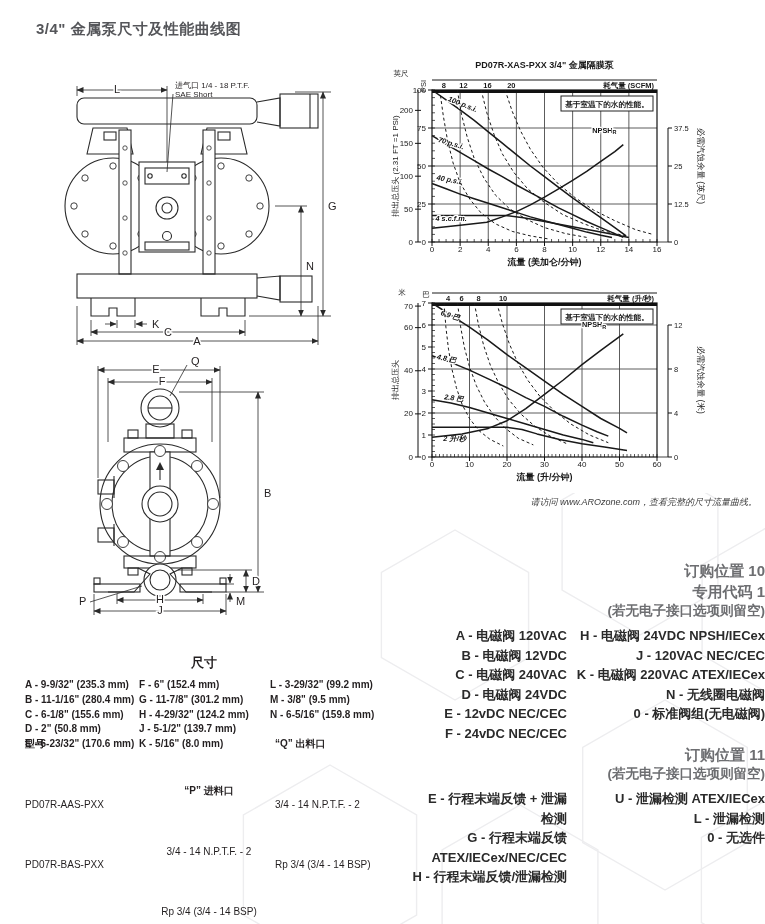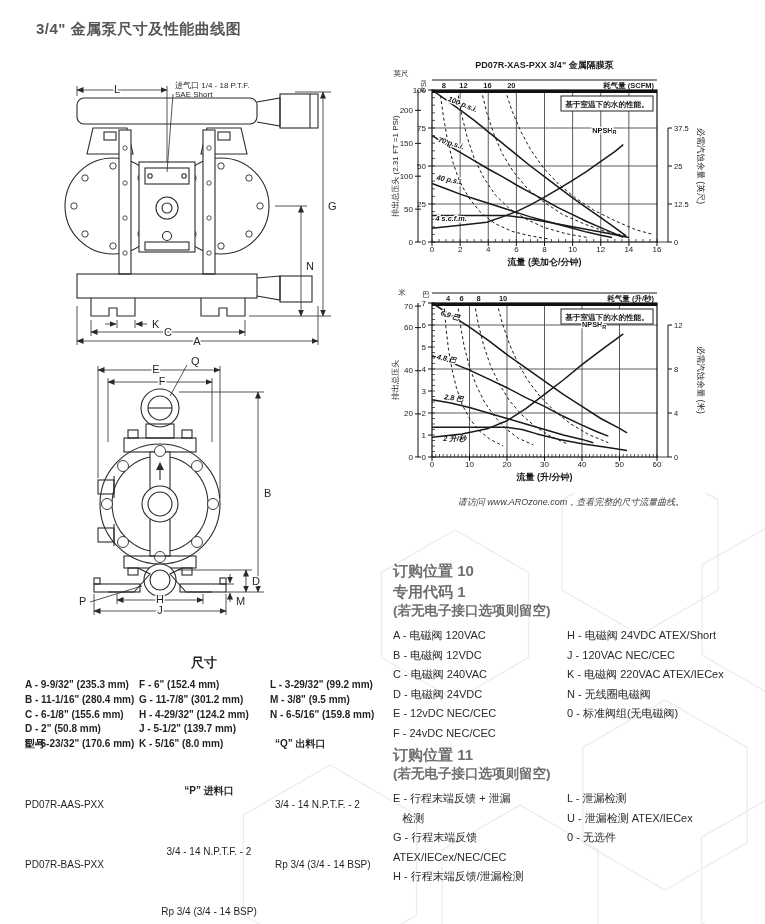--- a/index.html
+++ b/index.html
@@ -12,29 +12,29 @@
   .dims-title{text-align:center;font-size:13px;font-weight:bold;margin-bottom:6px;}
   .dims-cols{display:flex;}
   .ditem{font-size:10px;font-weight:700;line-height:14.8px;white-space:nowrap;}
   
   .model{width:358px;}
   .mrow{display:flex;font-size:10px;line-height:13.5px;font-weight:700;}
   .mc1{width:118px;text-align:left;}
   .mc2{width:132px;text-align:center;margin-top:47px;}
   .mc3{width:108px;text-align:left;}
   
-  .caption{width:372px;text-align:center;font-size:9px;font-style:italic;color:#3c3c3c;}
+  .caption{width:372px;text-align:right;font-size:9px;font-style:italic;color:#3c3c3c;}
   
-  .order-sec{width:372px;}
+  .order-sec{width:372px;text-align:right;}
   .osec-title{font-size:15px;font-weight:bold;color:#6d6e71;line-height:21px;}
   .osec-note{font-size:13.5px;font-weight:bold;color:#6d6e71;line-height:17px;}
   .osec-cols{display:flex;margin-top:7px;}
   .ocol1{width:174px;}
   .ocol2{flex:1;}
-  .oitem{font-size:11px;line-height:19.5px;color:#2a2a2a;white-space:pre-wrap;}
+  .oitem{font-size:13px;line-height:19.5px;color:#2a2a2a;white-space:pre-wrap;font-weight:bold;}
   svg text{font-family:"Liberation Sans","DejaVu Sans",sans-serif;}
   .dimtxt{font-size:11px;fill:#231f20;paint-order:stroke;stroke:#ffffff;stroke-width:3px;}
   .callout{font-size:8px;fill:#231f20;}
 </style>
 </head>
 <body>
 
 <svg class="abs" style="left:0;top:0" width="765" height="924">
     <polygon points="770.0,85.0 852.3,132.5 852.3,227.5 770.0,275.0 687.7,227.5 687.7,132.5" fill="none" stroke="#ededef" stroke-width="1.4"></polygon>
     <polygon points="640.0,455.0 717.9,500.0 717.9,590.0 640.0,635.0 562.1,590.0 562.1,500.0" fill="none" stroke="#ededef" stroke-width="1.4"></polygon>
@@ -603,39 +603,39 @@
   <div class="osec-cols">
     <div class="ocol1">
       <div class="oitem">A - 电磁阀 120VAC</div>
       <div class="oitem">B - 电磁阀 12VDC</div>
       <div class="oitem">C - 电磁阀 240VAC</div>
       <div class="oitem">D - 电磁阀 24VDC</div>
       <div class="oitem">E - 12vDC NEC/CEC</div>
       <div class="oitem">F - 24vDC NEC/CEC</div>
     </div>
     <div class="ocol2">
-      <div class="oitem">H - 电磁阀 24VDC ATEX/Short</div>
+      <div class="oitem">H - 电磁阀 24VDC NPSH/IECex</div>
       <div class="oitem">J - 120VAC NEC/CEC</div>
       <div class="oitem">K - 电磁阀 220VAC ATEX/IECex</div>
       <div class="oitem">N - 无线圈电磁阀</div>
       <div class="oitem">0 - 标准阀组(无电磁阀)</div>
     </div>
   </div>
 </div>
 
 <div class="abs order-sec" style="left:393px;top:744px">
   <div class="osec-title">订购位置 11</div>
   <div class="osec-note">(若无电子接口选项则留空)</div>
   <div class="osec-cols">
     <div class="ocol1">
       <div class="oitem">E - 行程末端反馈 + 泄漏</div>
       <div class="oitem">   检测</div>
       <div class="oitem">G - 行程末端反馈 ATEX/IECex/NEC/CEC</div>
       <div class="oitem">H - 行程末端反馈/泄漏检测</div>
 
     </div>
     <div class="ocol2">
+      <div class="oitem">U - 泄漏检测 ATEX/IECex</div>
       <div class="oitem">L - 泄漏检测</div>
-      <div class="oitem">U - 泄漏检测 ATEX/IECex</div>
       <div class="oitem">0 - 无选件</div>
     </div>
   </div>
 </div>
 
 </body></html>

